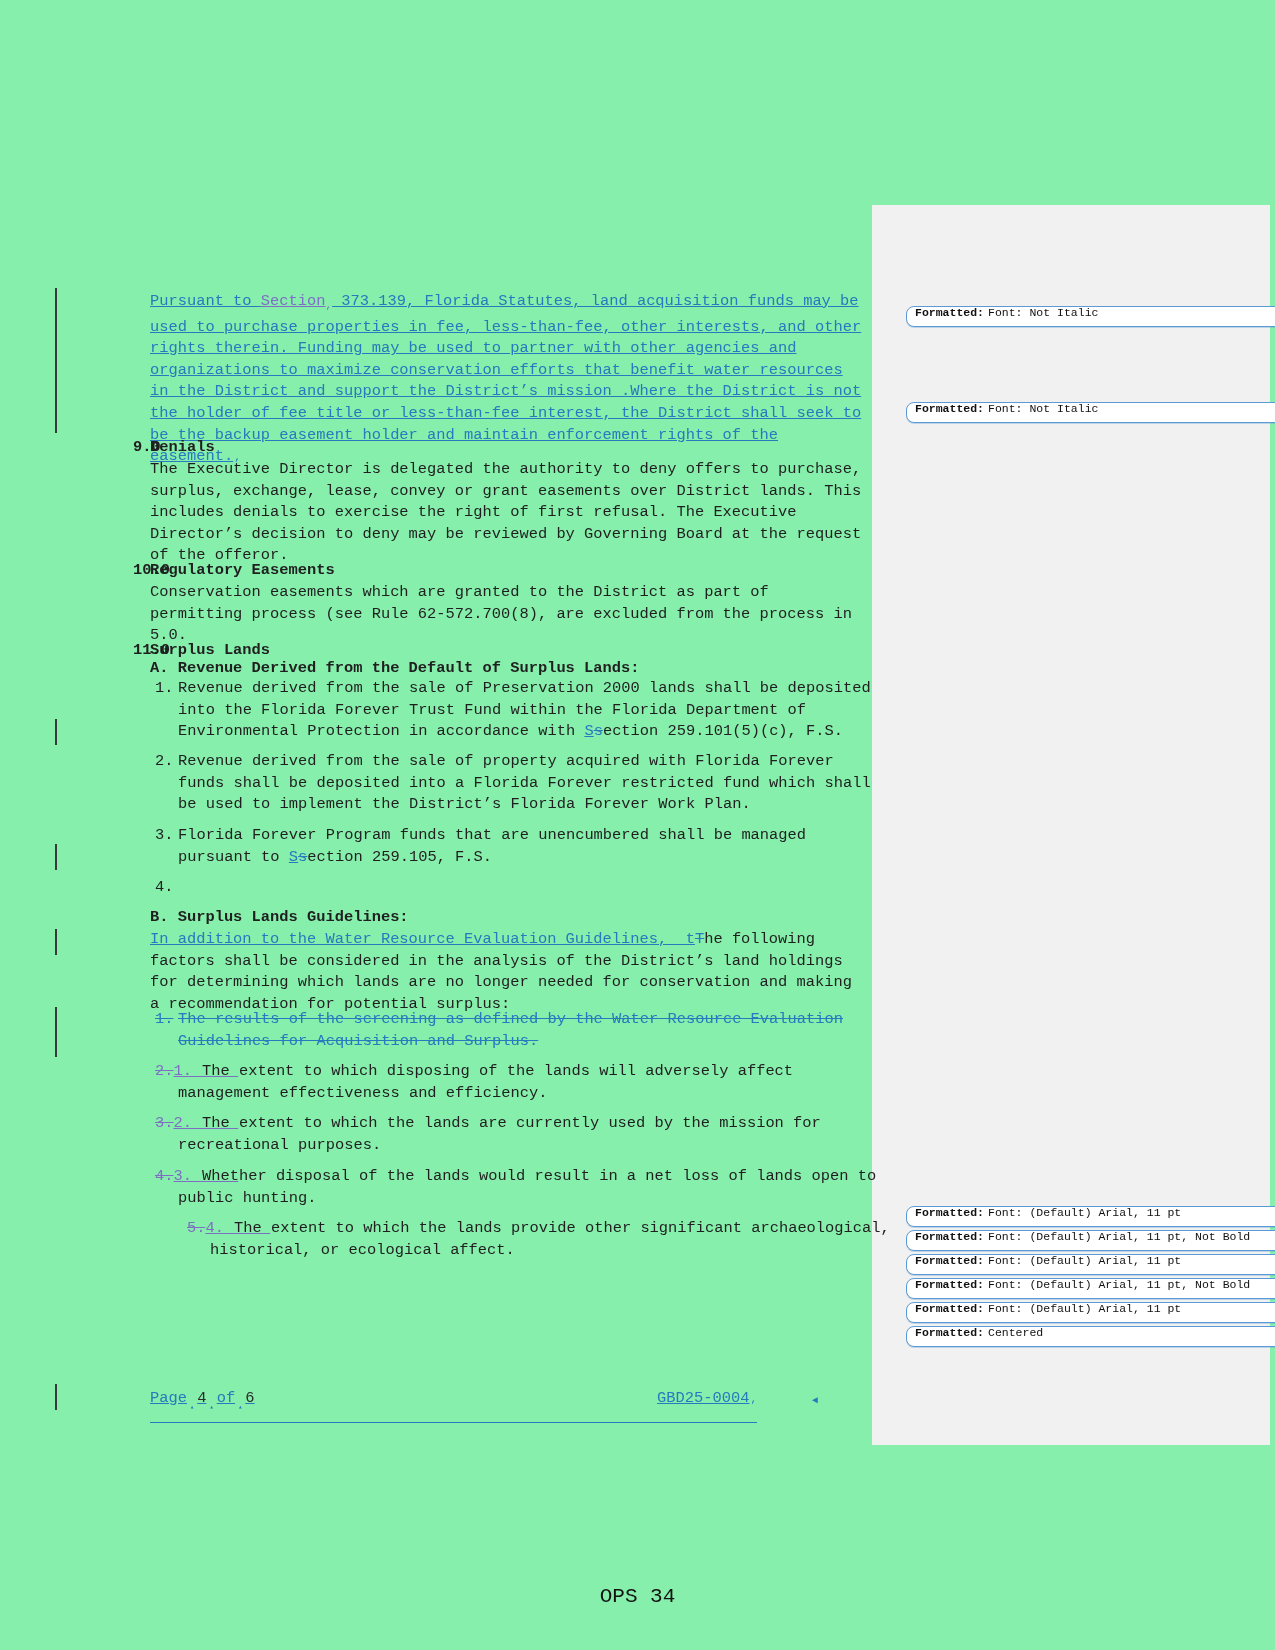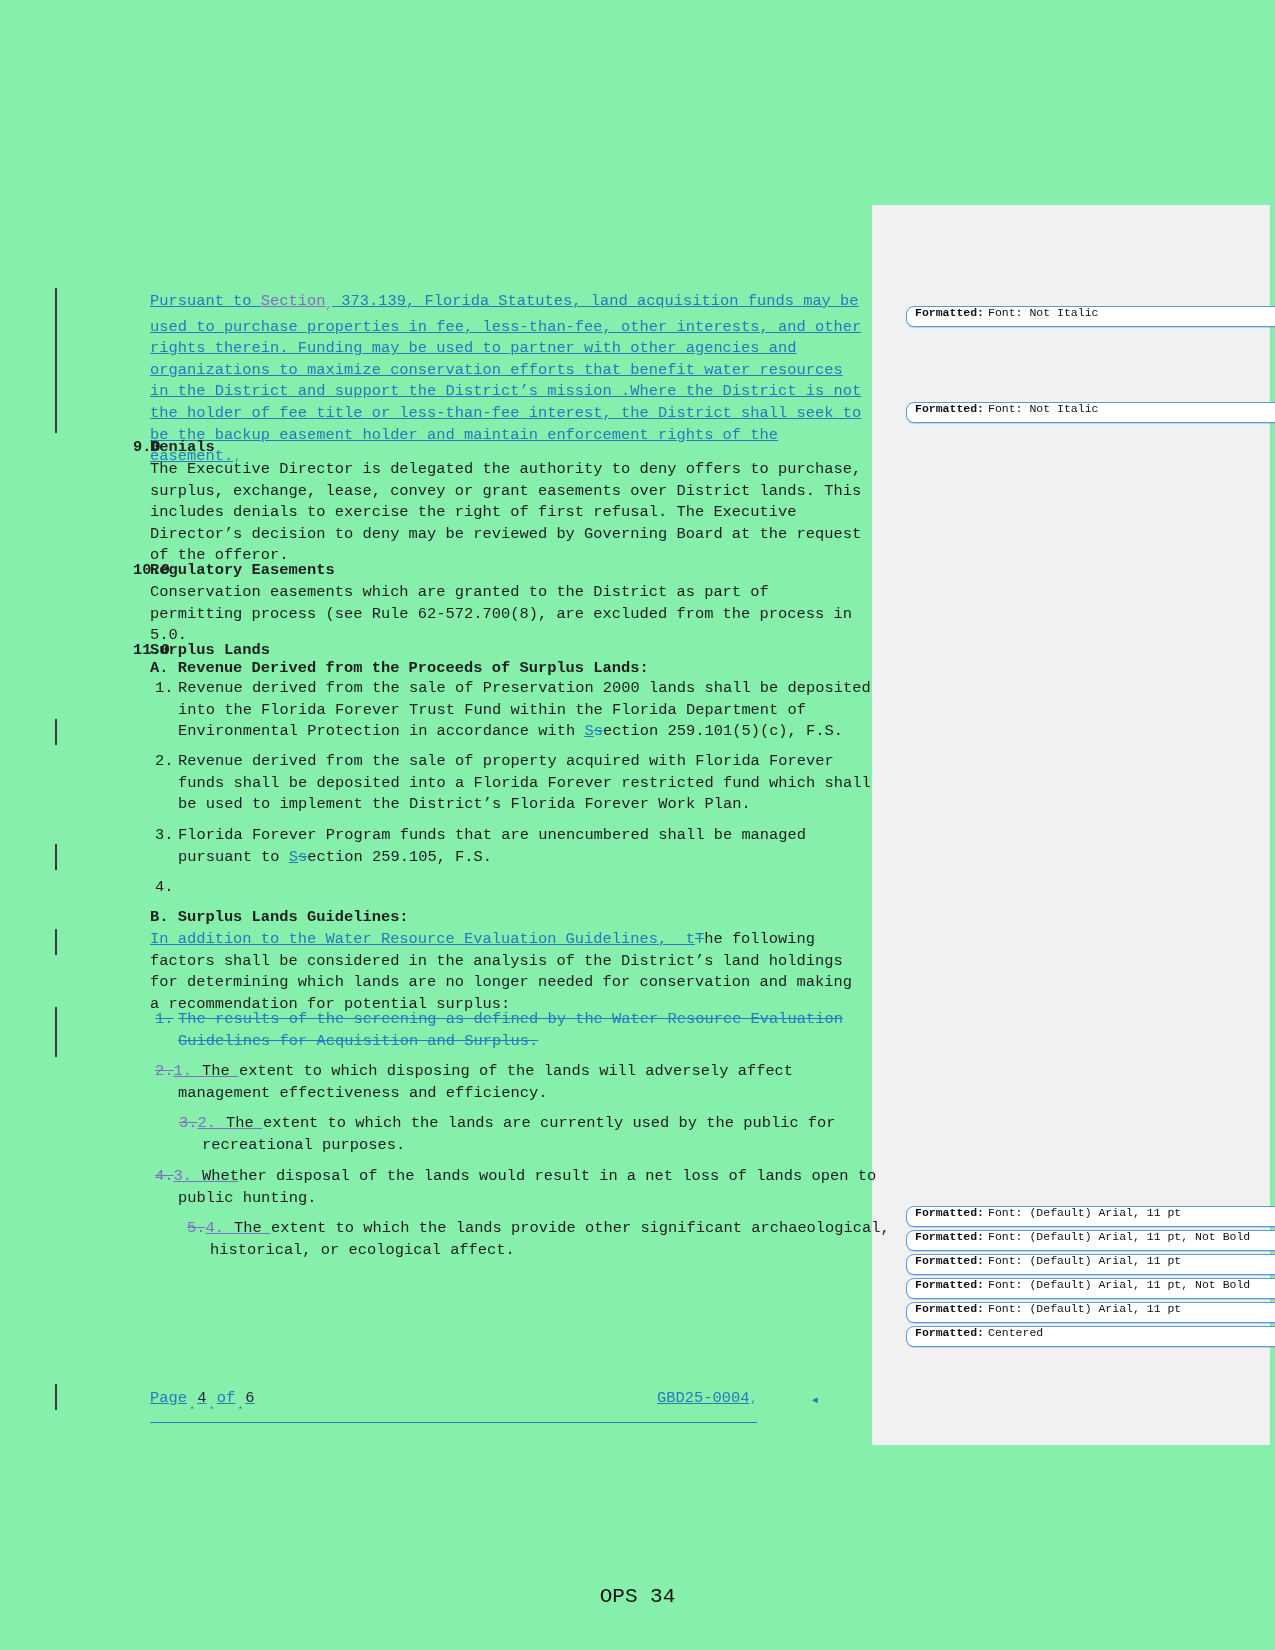--- a/index.html
+++ b/index.html
@@ -49,30 +49,30 @@
       <div class="change-bar" style="top: 1007px; height: 50px;"></div>
       <div class="change-bar" style="top: 1384px; height: 26px;"></div>
     </div>
   <div id="content">
       <div class="blk para" style="top: 291px;"><span class="seg ins">Pursuant to </span><span class="seg ins2">Section</span><span class="seg mark2">,</span><span class="seg ins"> 373.139, Florida Statutes, land acquisition funds may be used to purchase properties in fee, less-than-fee, other interests, and other rights therein. Funding may be used to partner with other agencies and organizations to maximize conservation efforts that benefit water resources in the District and support the District’s mission .Where the District is not the holder of fee title or less-than-fee interest, the District shall seek to be the backup easement holder and maintain enforcement rights of the easement.</span><span class="seg mark">,</span></div>
       <div class="blk heading" style="top: 437px;"><span class="h-num">9.0</span><span class="h-text">Denials</span></div>
       <div class="blk para" style="top: 459px;"><span class="seg plain">The Executive Director is delegated the authority to deny offers to purchase, surplus, exchange, lease, convey or grant easements over District lands. This includes denials to exercise the right of first refusal. The Executive Director’s decision to deny may be reviewed by Governing Board at the request of the offeror.</span></div>
       <div class="blk heading" style="top: 560px;"><span class="h-num">10.0</span><span class="h-text">Regulatory Easements</span></div>
       <div class="blk para" style="top: 582px;"><span class="seg plain">Conservation easements which are granted to the District as part of permitting process (see Rule 62-572.700(8), are excluded from the process in 5.0.</span></div>
       <div class="blk heading" style="top: 640px;"><span class="h-num">11.0</span><span class="h-text">Surplus Lands</span></div>
-      <div class="blk boldline" style="top: 658px;">A. Revenue Derived from the Proceeds of Surplus Lands:</div>
+      <div class="blk boldline" style="top: 658px;">A. Revenue Derived from the Default of Surplus Lands:</div>
       <div class="blk li " style="top: 678px;"><span class="li-marker"><span class="seg plain">1.</span></span><span class="seg plain">Revenue derived from the sale of Preservation 2000 lands shall be deposited into the Florida Forever Trust Fund within the Florida Department of Environmental Protection in accordance with </span><span class="seg ins">S</span><span class="seg del">s</span><span class="seg plain">ection 259.101(5)(c), F.S.</span></div>
       <div class="blk li " style="top: 751px;"><span class="li-marker"><span class="seg plain">2.</span></span><span class="seg plain">Revenue derived from the sale of property acquired with Florida Forever funds shall be deposited into a Florida Forever restricted fund which shall be used to implement the District’s Florida Forever Work Plan.</span></div>
       <div class="blk li " style="top: 825px;"><span class="li-marker"><span class="seg plain">3.</span></span><span class="seg plain">Florida Forever Program funds that are unencumbered shall be managed pursuant to </span><span class="seg ins">S</span><span class="seg del">s</span><span class="seg plain">ection 259.105, F.S.</span></div>
       <div class="blk li " style="top: 877px;"><span class="li-marker"><span class="seg plain">4.</span></span></div>
       <div class="blk boldline" style="top: 907px;">B. Surplus Lands Guidelines:</div>
       <div class="blk para" style="top: 929px;"><span class="seg ins">In addition to the Water Resource Evaluation Guidelines, &nbsp;t</span><span class="seg del">T</span><span class="seg plain">he following factors shall be considered in the analysis of the District’s land holdings for determining which lands are no longer needed for conservation and making a recommendation for potential surplus:</span></div>
       <div class="blk li struck" style="top: 1009px;"><span class="li-marker"><span class="seg del">1.</span></span><span class="seg del">The results of the screening as defined by the Water Resource Evaluation Guidelines for Acquisition and Surplus.</span></div>
       <div class="blk li renum" style="top: 1061px;"><span class="li-marker"><span class="seg del2">2.</span><span class="seg ins2">1.</span><span class="seg ins2">&nbsp;&nbsp;&nbsp;&nbsp;&nbsp;</span></span><span class="seg plain">The extent to which disposing of the lands will adversely affect management effectiveness and efficiency.</span></div>
-      <div class="blk li renum" style="top: 1113px; margin-left: 24px;"><span class="li-marker"><span class="seg del2">3.</span><span class="seg ins2">2.</span><span class="seg ins2">&nbsp;&nbsp;&nbsp;&nbsp;&nbsp;</span></span><span class="seg plain">The extent to which the lands are currently used by the public for recreational purposes.</span></div>
+      <div class="blk li renum" style="top: 1113px;"><span class="li-marker"><span class="seg del2">3.</span><span class="seg ins2">2.</span><span class="seg ins2">&nbsp;&nbsp;&nbsp;&nbsp;&nbsp;</span></span><span class="seg plain">The extent to which the lands are currently used by the mission for recreational purposes.</span></div>
       <div class="blk li renum" style="top: 1166px;"><span class="li-marker"><span class="seg del2">4.</span><span class="seg ins2">3.</span><span class="seg ins2">&nbsp;&nbsp;&nbsp;&nbsp;&nbsp;</span></span><span class="seg plain">Whether disposal of the lands would result in a net loss of lands open to public hunting.</span></div>
       <div class="blk li renum" style="top: 1218px; margin-left: 32px;"><span class="li-marker"><span class="seg del2">5.</span><span class="seg ins2">4.</span><span class="seg ins2">&nbsp;&nbsp;&nbsp;&nbsp;&nbsp;</span></span><span class="seg plain">The extent to which the lands provide other significant archaeological, historical, or ecological affect.</span></div>
     </div>
   <div id="callouts">
       <div class="fmt-box" style="top: 306px;">
         <b>Formatted:</b>
         <span class="fmt-val">Font: Not Italic</span>
       </div>
       <div class="fmt-box" style="top: 402px;">
         <b>Formatted:</b>

